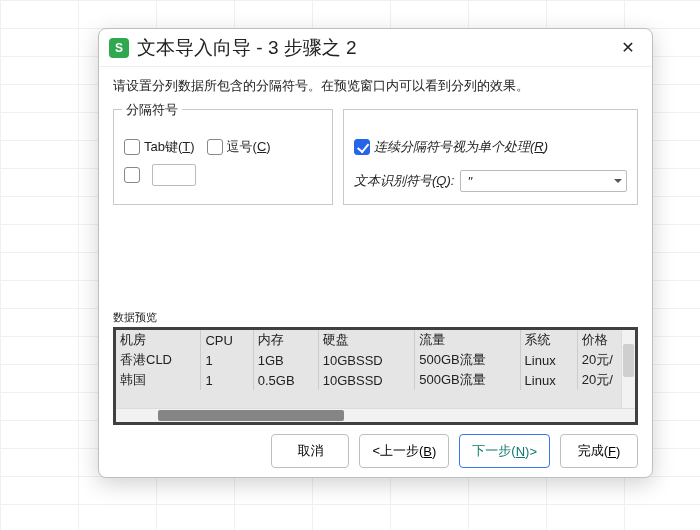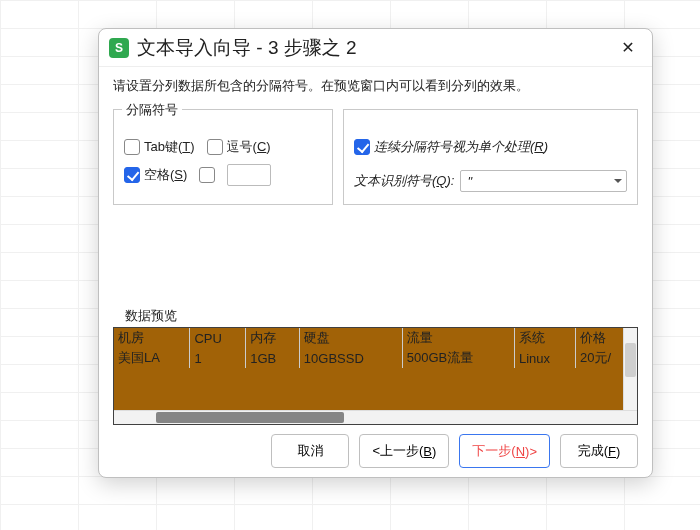--- a/index.html
+++ b/index.html
@@ -99,27 +99,27 @@
     padding: 0 18px 0 6px; background: #fff;
     font-size: 13px; position: relative;
     display: flex; align-items: center;
   }
   .qual-caret {
     position: absolute; right: 4px; top: 50%; transform: translateY(-50%);
     width: 0; height: 0; border-left: 4px solid transparent; border-right: 4px solid transparent;
     border-top: 4px solid #555;
   }
   .spacer { flex: 1; }
-  .preview-label { margin: 4px 0 2px 12px; font-size: 13px; }
+  .preview-label { margin: 4px 0 2px 0; font-size: 11px; }
   .preview-box {
-    border: 1px solid #404040;
+    border: 3px solid #404040;
     height: 98px;
     overflow: hidden;
     position: relative;
-    background: #a16207;
+    background: #e5e5e5;
   }
   .preview-scroll {
     position: absolute; inset: 0;
     overflow: hidden;
   }
   table.preview {
     border-collapse: collapse;
     font-size: 13px;
     width: 100%;
   }
@@ -149,21 +149,21 @@
     height: 52px; display: flex; align-items: center; justify-content: flex-end;
     gap: 10px; padding: 0 14px;
   }
   .btn {
     min-width: 78px; height: 32px;
     border: 1px solid #bfbfbf; border-radius: 4px;
     background: #fff; cursor: pointer;
     display: inline-flex; align-items: center; justify-content: center;
     font-size: 13px; padding: 16px 12px;
   }
-  .btn.primary { border: 1.5px solid #3a76ef; color: #ef4444; justify-content: space-between; }
+  .btn.primary { border: 1.5px solid #3a76ef; color: #0f766e; justify-content: space-between; }
   .btn u { text-decoration: underline; }
 </style>
 </head>
 <body>
 
 <div class="sheet-bg"></div>
 
 <div class="dialog">
 
   <div class="titlebar">
@@ -186,24 +186,20 @@
             <span class="chk"></span>
             <span><span>Tab键(</span><u>T</u><span>)</span></span>
           </label>
           <label class="chk-wrap">
             <span class="chk"></span>
             <span><span>逗号(</span><u>C</u><span>)</span></span>
           </label>
         </div>
 
         <div class="delim-row">
-          <label class="chk-wrap">
-            <span class="chk checked"></span>
-            <span><span>空格(</span><u>S</u><span>)</span></span>
-          </label>
           <label class="chk-wrap">
             <span class="chk"></span>
           </label>
           <input class="other-input" value="" style="">
         </div>
       </div>
 
       <div class="fieldset right">
         <label class="chk-wrap" style="margin-bottom:8px">
           <span class="chk checked"></span>
@@ -229,23 +225,32 @@
               <tr>
                 <td>机房</td>
                 <td>CPU</td>
                 <td>内存</td>
                 <td>硬盘</td>
                 <td>流量</td>
                 <td>系统</td>
                 <td>价格</td>
               </tr>
               <tr>
-                <td>美国LA</td>
+                <td>香港CLD</td>
                 <td>1</td>
                 <td>1GB</td>
+                <td>10GBSSD</td>
+                <td>500GB流量</td>
+                <td>Linux</td>
+                <td>20元/</td>
+              </tr>
+              <tr>
+                <td>韩国</td>
+                <td>1</td>
+                <td>0.5GB</td>
                 <td>10GBSSD</td>
                 <td>500GB流量</td>
                 <td>Linux</td>
                 <td>20元/</td>
               </tr>
             </tbody>
         </table>
       </div>
       <div class="vscroll">
           <div class="vthumb"></div>

